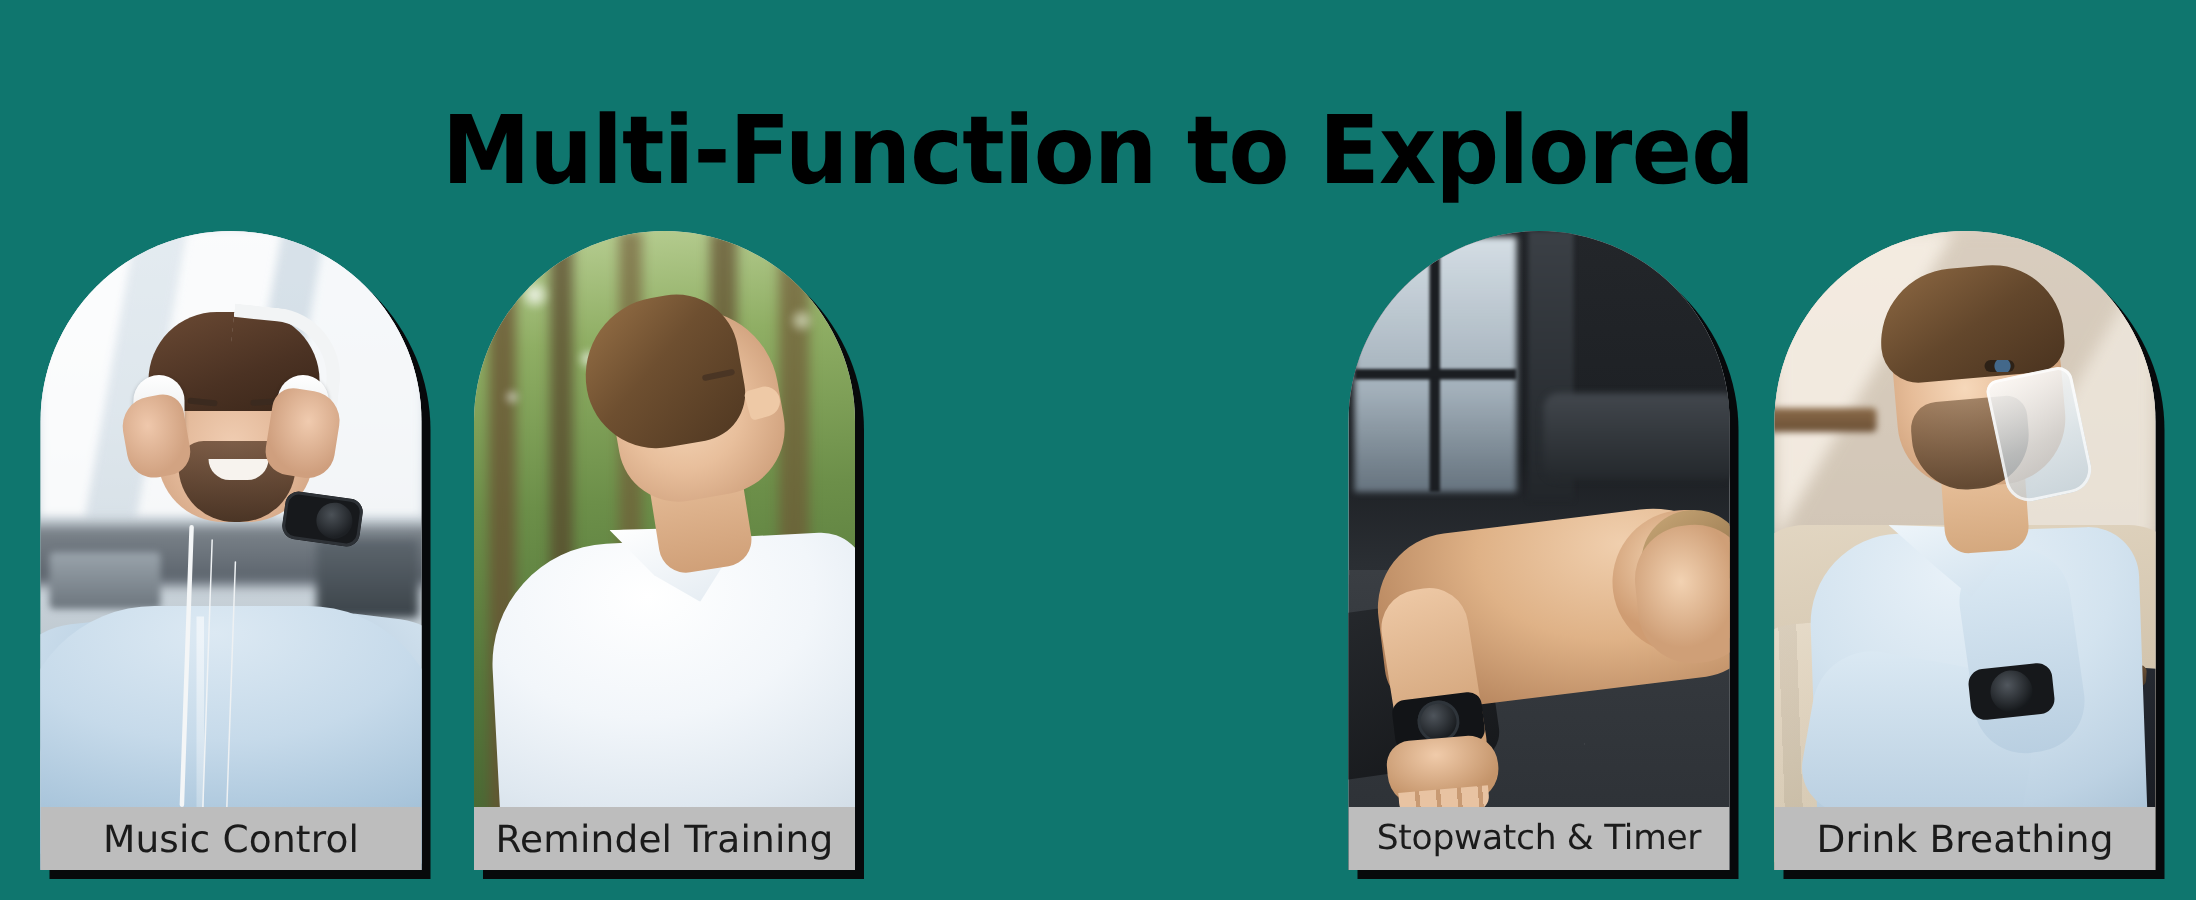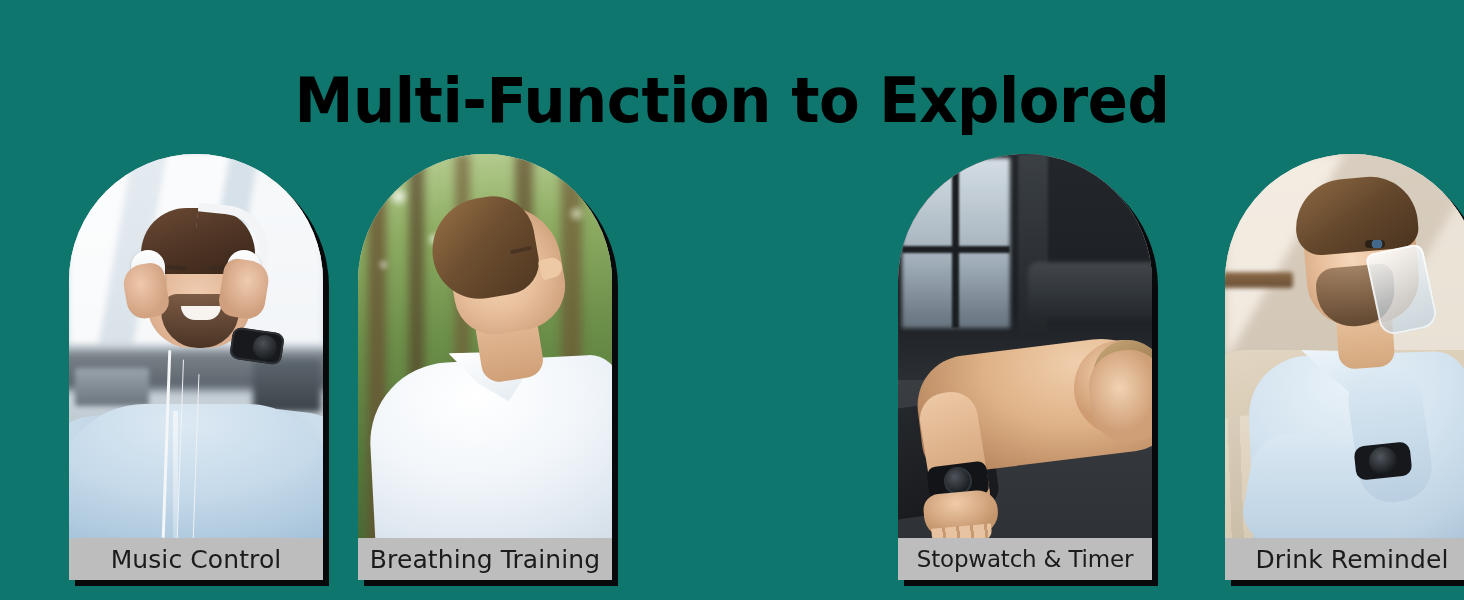--- a/index.html
+++ b/index.html
@@ -41,21 +41,20 @@
     white-space: nowrap;
   }
 
   
   .cards {
     position: absolute;
     top: 154px;
     left: 27px;
     width: 1272px;
     height: 432px;
-    margin-left: 42px;
   }
 
   .card {
     position: absolute;
     top: 0;
     width: 254px;
     height: 426px;
   }
 
   
@@ -622,27 +621,27 @@
           <div class="bokeh"></div>
           <div class="shirt"></div>
           <div class="collar"></div>
           <div class="neck"></div>
           <div class="head"></div>
           <div class="hair"></div>
           <div class="eye"></div>
           <div class="nose"></div>
         </div>
         <div class="card-caption">
-          <span class="card-caption-text">Breathing Training</span>
+          <span class="card-caption-text">Remindel Training</span>
         </div>
       </div>
     </div>
 
 
-    <div class="card" style="left:829px;">
+    <div class="card" style="left:872px;">
       <div class="card-shadow"></div>
       <div class="card-body">
         <div class="card-photo scene-gym">
           <div class="window"></div>
           <div class="mullion"></div>
           <div class="mullion2"></div>
           <div class="rack"></div>
           <div class="bench"></div>
           <div class="floor"></div>
           <div class="shorts"></div>
@@ -676,19 +675,19 @@
           <div class="watch"></div>
           <div class="collar"></div>
           <div class="neck"></div>
           <div class="head"></div>
           <div class="hair"></div>
           <div class="beard"></div>
           <div class="eye"></div>
           <div class="glass"></div>
         </div>
         <div class="card-caption">
-          <span class="card-caption-text">Drink Remindel</span>
+          <span class="card-caption-text">Drink Breathing</span>
         </div>
       </div>
     </div>
 
   </div>
 </div>
 
 </body></html>

